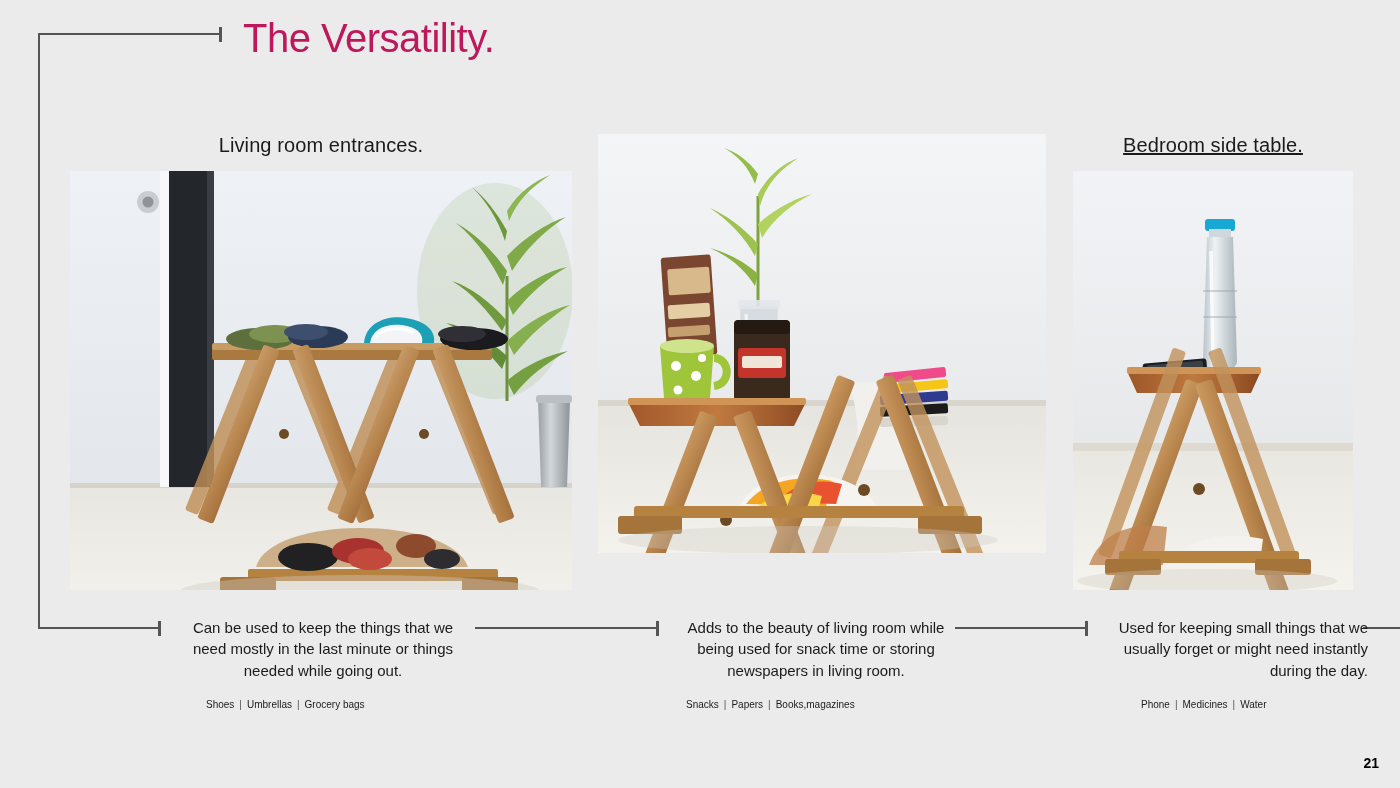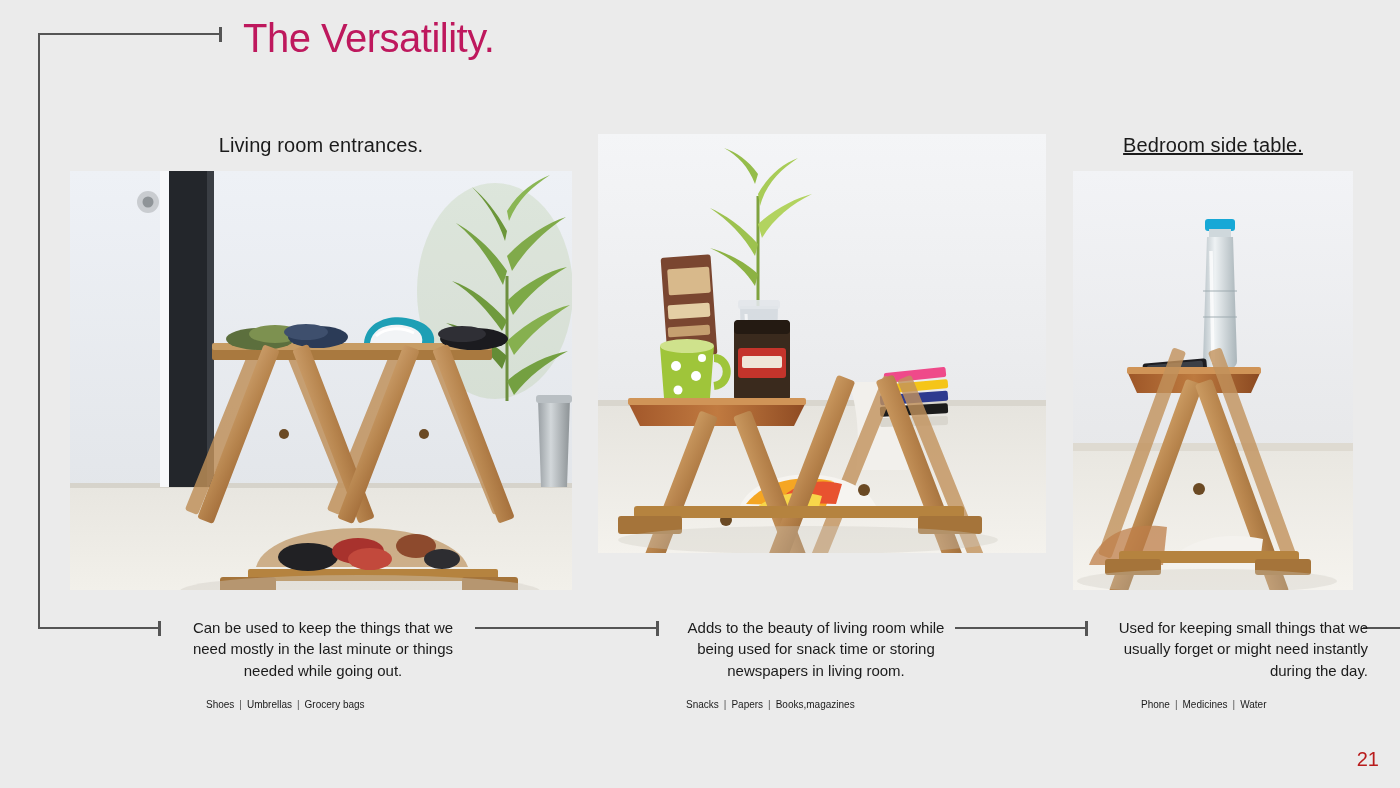--- a/index.html
+++ b/index.html
@@ -164,22 +164,23 @@
   .tags-1 { left: 206px; top: 699px; }
   .tags-2 { left: 686px; top: 699px; }
   .tags-3 { left: 1141px; top: 699px; }
   .tag-sep { padding: 0 5px; color: #555; }
 
   
   .page-num {
     position: absolute;
     right: 21px;
     bottom: 17px;
-    font-size: 20px;
-    color: #b91c1c;
+    font-size: 14px;
+    color: #000000;
+    font-weight: bold;
   }
 </style>
 </head>
 <body>
 
 <div class="conn-top-horiz"></div>
 <div class="conn-top-cap"></div>
 <div class="conn-vert"></div>
 
 <div class="conn-bot-h1"></div>

